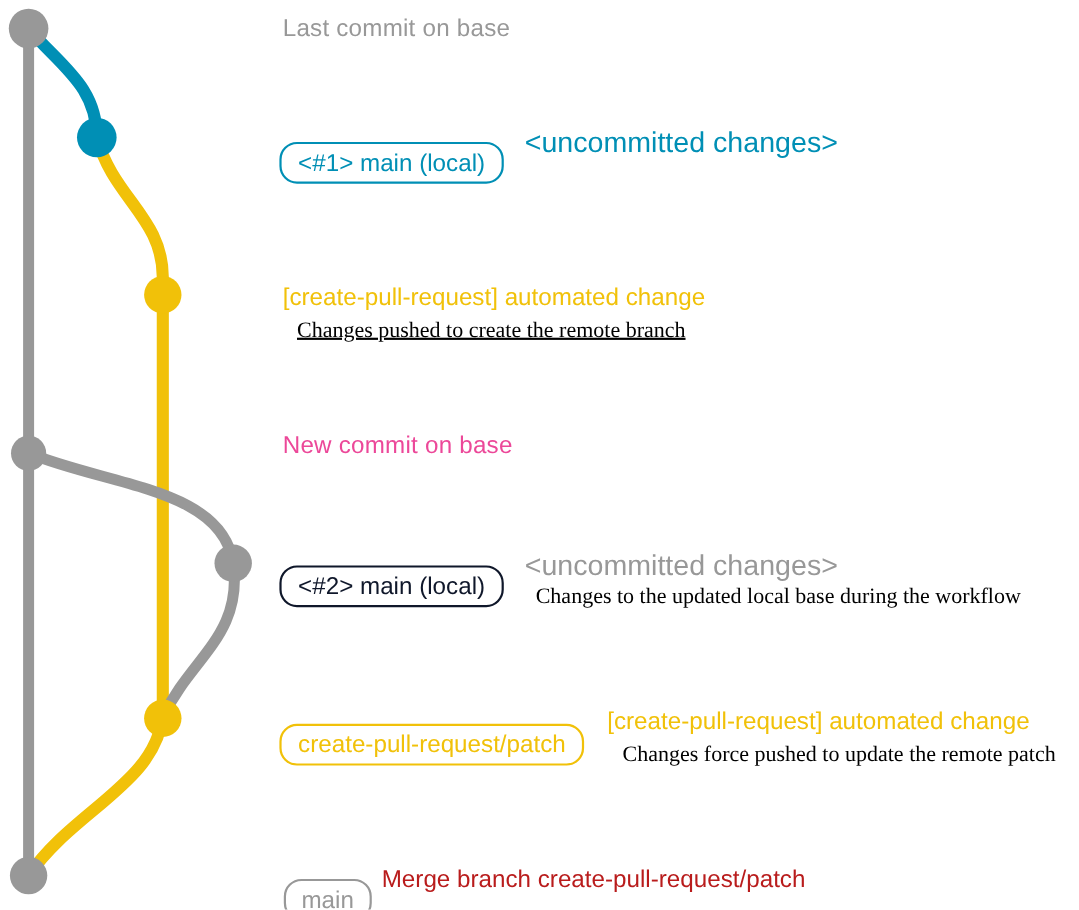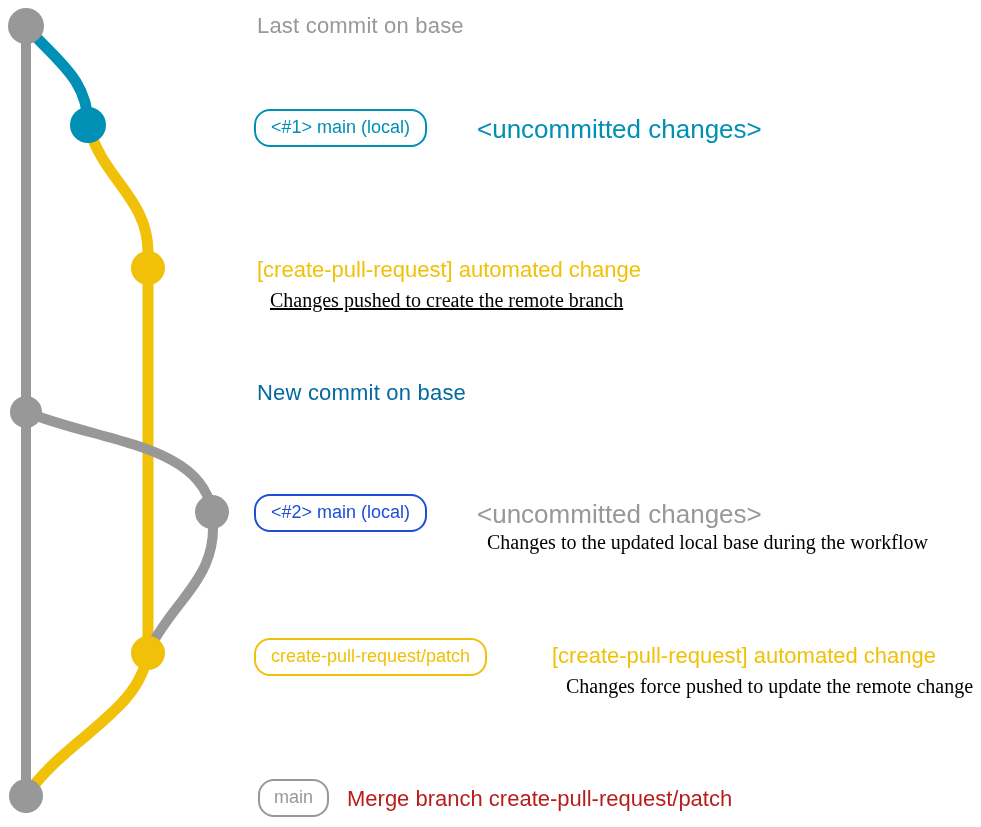--- a/index.html
+++ b/index.html
@@ -24,23 +24,24 @@
     white-space: nowrap;
   }
   .badge {
     box-sizing: border-box;
     display: inline-block;
     height: 38px;
     line-height: 33px;
     padding: 0 15px;
     border: 2px solid; 
     border-radius: 16px;
-    font-size: 18px;
+    font-size: 22px;
     white-space: nowrap;
     background: #ffffff;
+    margin-top: 20px;
   }
   .status {
     font-size: 26px;
     white-space: nowrap;
   }
   .desc {
     font-family: "Liberation Serif", serif;
     font-size: 20px;
     color: #000000;
     white-space: nowrap;
@@ -77,26 +78,26 @@
   </svg>
 
   <div class="abs caption" style="left: 257px; top: 13px; color: rgb(152, 152, 152);">Last commit on base</div>
 
   <div class="abs badge" style="left: 254px; top: 109px; color: rgb(0, 143, 181);">&lt;#1&gt; main (local)</div>
   <div class="abs status" style="left: 477px; top: 114px; color: rgb(0, 143, 181);">&lt;uncommitted changes&gt;</div>
 
   <div class="abs msg" style="left: 257px; top: 257px; color: rgb(241, 193, 9);">[create-pull-request] automated change</div>
   <div class="abs desc" style="left:270px; top:289px;text-decoration:underline;">Changes pushed to create the remote branch</div>
 
-  <div class="abs caption" style="left: 257px; top: 380px; color: #0369a1;">New commit on base</div>
+  <div class="abs caption" style="left: 257px; top: 392px; color: #ec4899;">New commit on base</div>
 
-  <div class="abs badge" style="left: 254px; top: 494px; color: #1d4ed8;">&lt;#2&gt; main (local)</div>
+  <div class="abs badge" style="left: 254px; top: 494px; color: #0f172a;">&lt;#2&gt; main (local)</div>
   <div class="abs status" style="left: 477px; top: 499px; color: rgb(152, 152, 152);">&lt;uncommitted changes&gt;</div>
   <div class="abs badge" style="left: 254px; top: 638px; color: rgb(241, 193, 9);">create-pull-request/patch</div>
 
   <div class="abs desc" style="left:487px; top:531px;">Changes to the updated local base during the workflow</div>
   <div class="abs msg" style="left: 552px; top: 643px; color: rgb(241, 193, 9);">[create-pull-request] automated change</div>
-  <div class="abs desc" style="left:566px; top:675px;">Changes force pushed to update the remote change</div>
+  <div class="abs desc" style="left:566px; top:675px;">Changes force pushed to update the remote patch</div>
 
   <div class="abs badge" style="left: 258px; top: 779px; padding: 0px 14px; color: rgb(152, 152, 152);">main</div>
   <div class="abs msg" style="left: 347px; top: 786px; color: #b91c1c;">Merge branch create-pull-request/patch</div>
 
 </div>
 
 </body></html>

